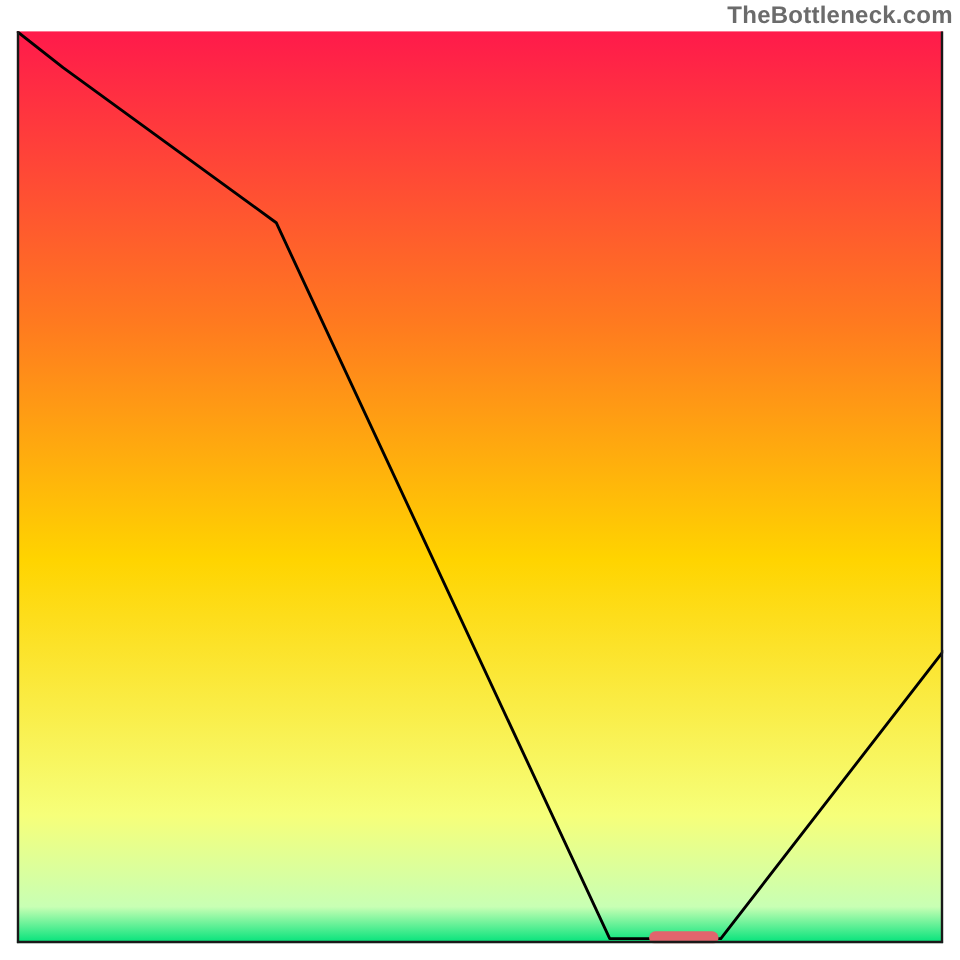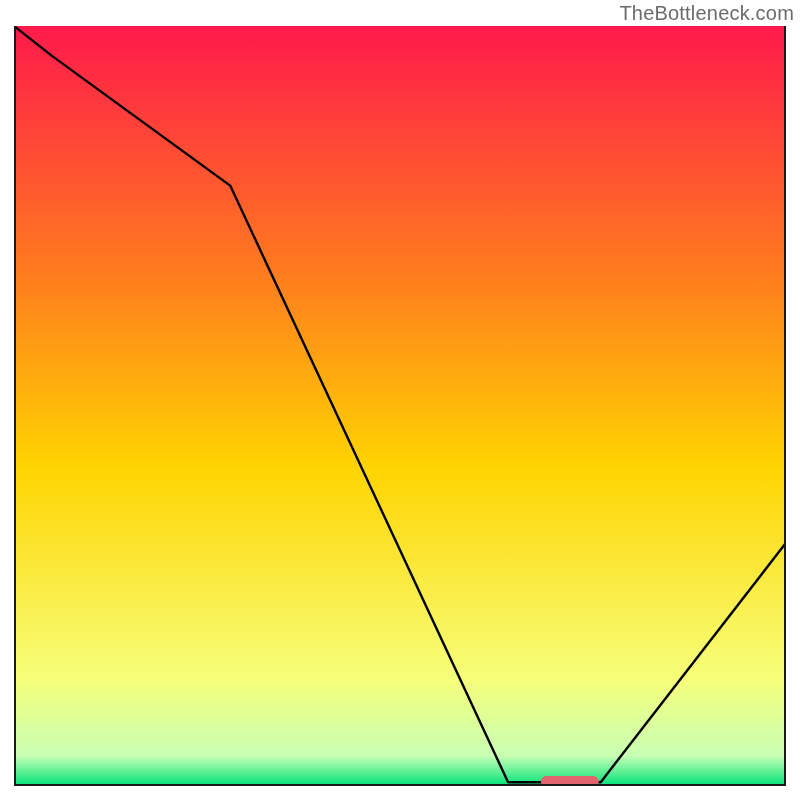--- a/index.html
+++ b/index.html
@@ -14,21 +14,21 @@
     position: relative;
     width: 800px;
     height: 800px;
   }
   .watermark {
     position: absolute;
     top: 2px;
     right: 6px;
     font-family: Arial, Helvetica, sans-serif;
     font-size: 20px;
-    font-weight: 400;
+    font-weight: 700;
     color: #6b6b6b;
     letter-spacing: 0.2px;
     user-select: none;
   }
   .plot {
     position: absolute;
     left: 14px;
     top: 26px;
     width: 772px;
     height: 760px;

